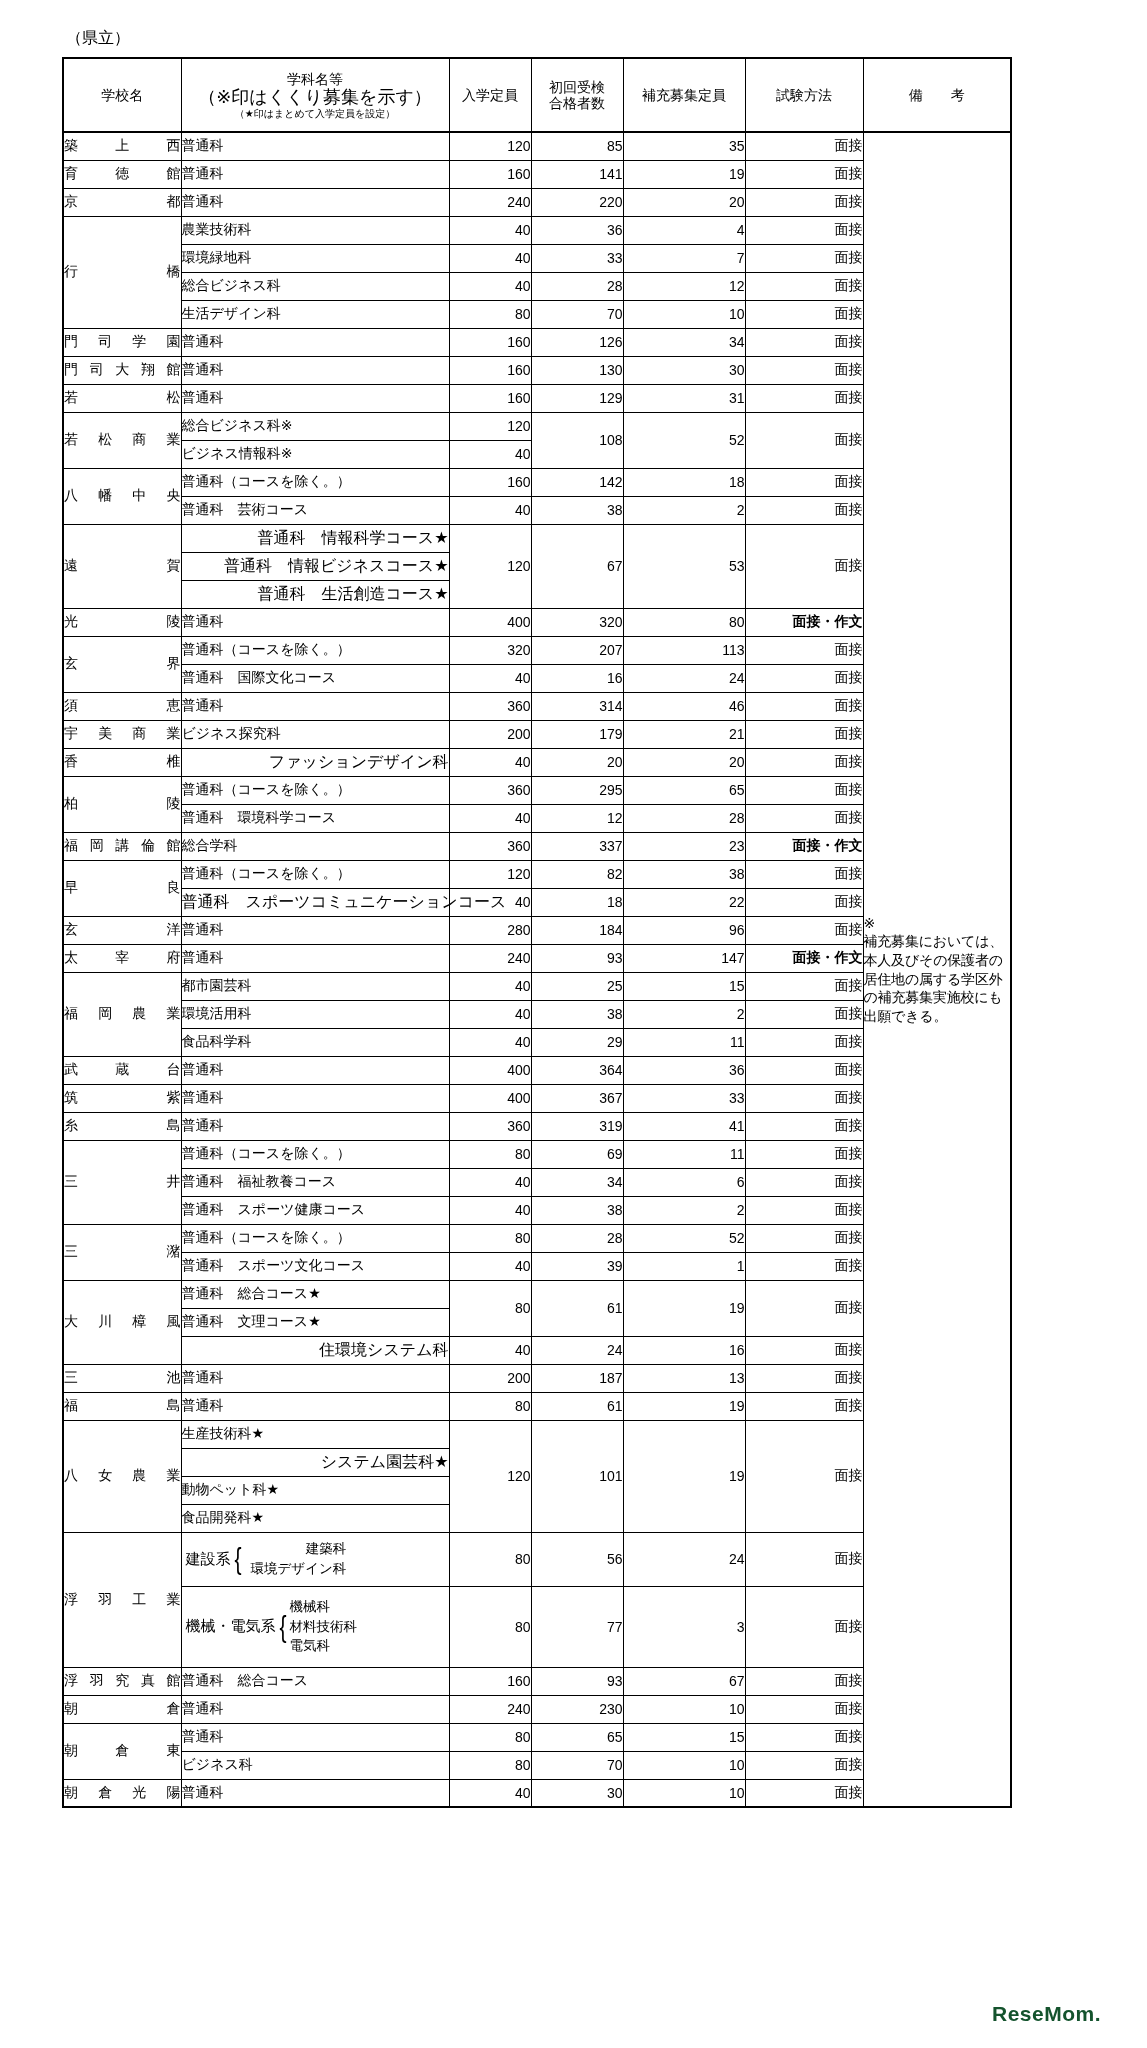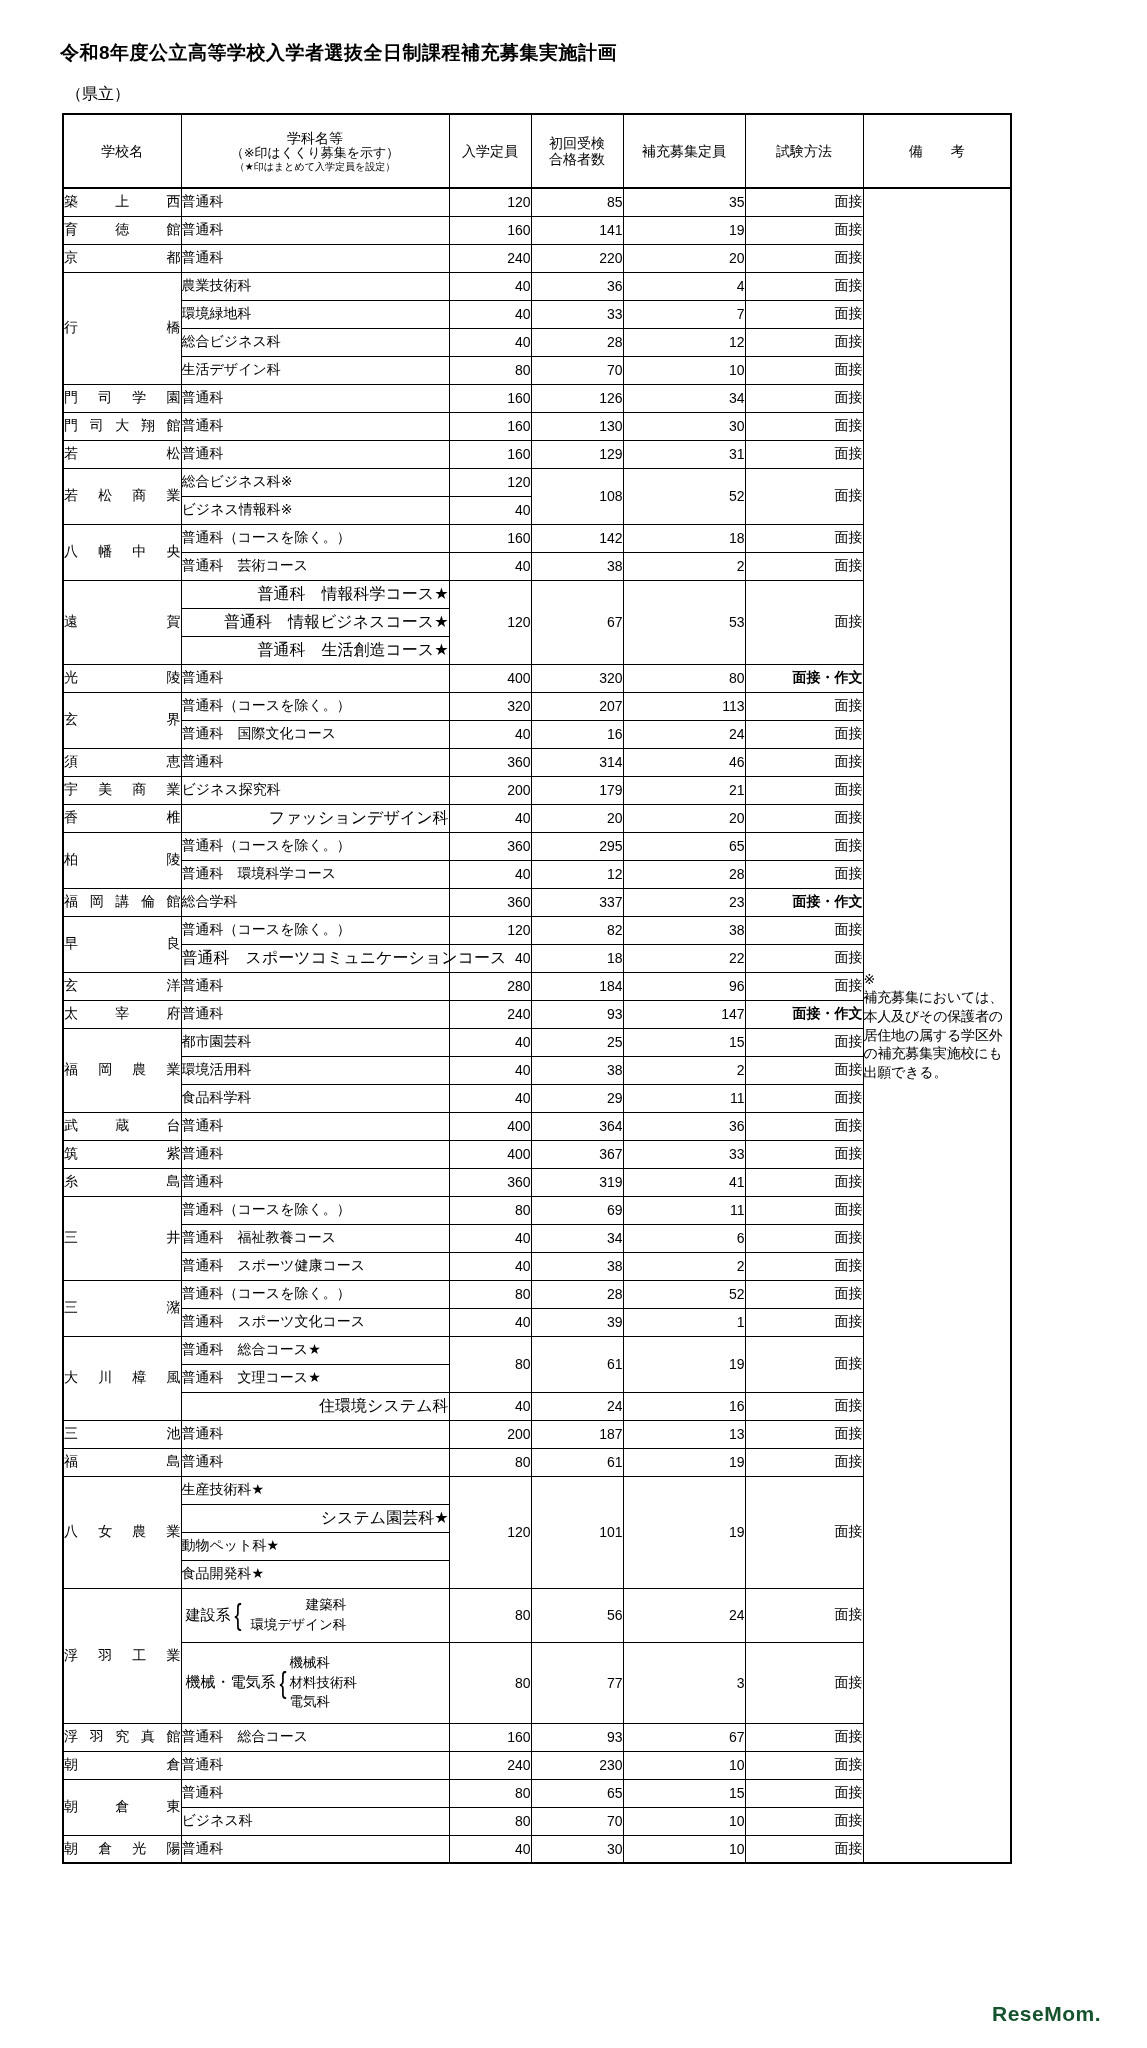--- a/index.html
+++ b/index.html
@@ -34,21 +34,21 @@
     border: 1px solid #000;
     padding: 0;
     font-weight: normal;
     font-size: 14px;
     vertical-align: middle;
   }
   
   table.main { border: 2px solid #000; }
 
   .hdr td { text-align:center; height: 74px; line-height:1.15; font-size: 15px; padding: 2px 1px; }
-  .hdr .h-sub1 { font-size: 13px; display:block; }
+  .hdr .h-sub1 { font-size: 18px; display:block; }
   .hdr .h-sub2 { font-size: 10px; display:block; }
   .hdr-bottom td { border-bottom: 2px solid #000 !important; }
 
   .c-school { width: 118px; }
   .c-dept   { width: 268px; }
   .c-cap    { width: 82px; }
   .c-first  { width: 92px; }
   .c-extra  { width: 122px; }
   .c-method { width: 118px; }
   .c-note   { width: 148px; }
@@ -116,21 +116,20 @@
     font-weight: bold;
     color: #14532d;
     letter-spacing: 0.5px;
   }
 </style>
 </head>
 <body>
 
 <div class="page">
 
-  <div class="doc-title">令和8年度公立高等学校入学者選抜全日制課程補充募集実施計画</div>
   <div class="subtitle">（県立）</div>
 
   <table class="main">
     <colgroup>
       <col class="c-school">
         <col class="c-dept">
         <col class="c-cap">
         <col class="c-first">
       <col class="c-extra">
         <col class="c-method">

